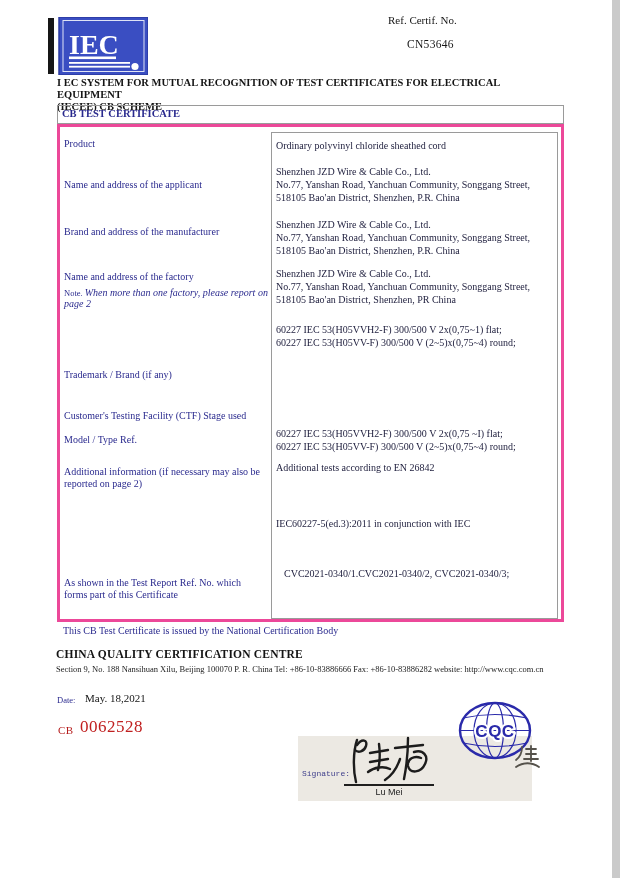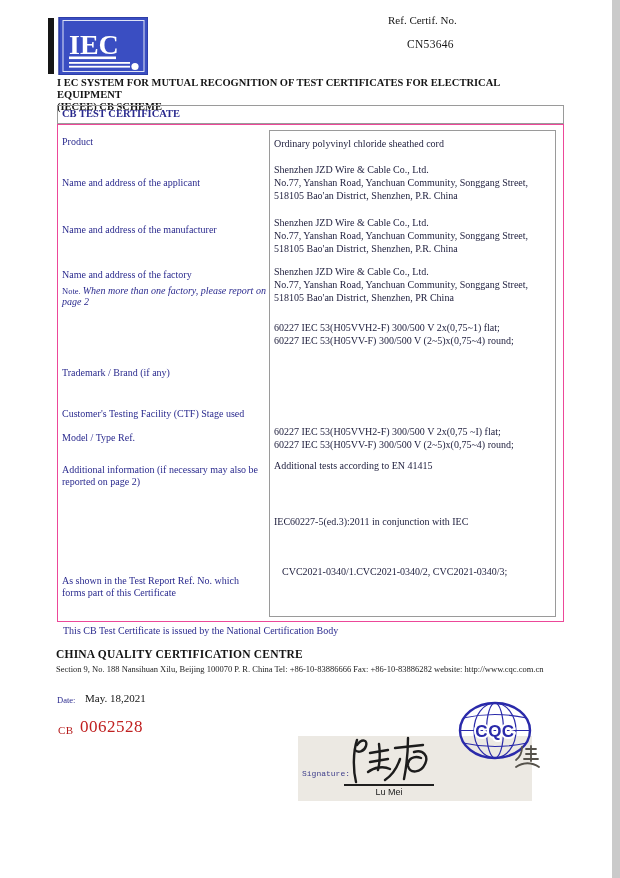--- a/index.html
+++ b/index.html
@@ -12,21 +12,21 @@
   .lbl { color:#2a2a8e; font-size:10px; line-height:12px; }
   .val { color:#1d1d3c; font-size:10px; line-height:13px; }
   .scan-band { position:absolute; right:0; top:0; width:8px; height:878px; background:#cacaca; }
   .ref-label { font-size:11px; color:#161616; }
   .ref-value { font-size:11.5px; color:#161616; letter-spacing:.3px; }
   .scheme { font-size:10.5px; font-weight:bold; color:#141414; line-height:12px; width:505px; }
   .title-box {
     border:1px solid #9a9a9a; width:507px; height:19px;
     color:#2a2a8e; font-weight:bold; font-size:10.5px; padding:2px 0 0 4px;
   }
-  .content-box { border:1px solid #ec4899; width:507px; height:498px; position:relative; }
+  .content-box { border:3px solid #ec4899; width:507px; height:498px; position:relative; }
   .value-box { position:absolute; left:211px; top:5px; width:287px; height:487px; border:1px solid #9a9a9a; }
   .note { color:#2a2a8e; font-size:8.5px; }
   .note i { font-size:10px; }
   .issued { color:#2a2a8e; font-size:10px; }
   .ncb-name { font-size:11.5px; font-weight:bold; color:#141414; letter-spacing:.2px; }
   .ncb-addr { font-size:8.5px; color:#1c1c1c; }
   .date-label { color:#2a2a8e; font-size:8.5px; }
   .date-value { color:#141414; font-size:11px; }
   .cb-prefix { color:#b51c1c; font-size:11px; letter-spacing:.5px; }
   .cb-number { color:#c02020; font-size:17px; letter-spacing:.5px; }
@@ -60,21 +60,21 @@
     <div>I EC SYSTEM FOR MUTUAL RECOGNITION OF TEST CERTIFICATES FOR ELECTRICAL EQUIPMENT</div>
     <div>(IECEE) CB SCHEME</div>
   </div>
 
   <div class="abs title-box" style="left:57px; top:105px;">CB TEST CERTIFICATE</div>
 
   <div class="abs content-box" style="left:57px; top:124px;">
 
     <div class="abs lbl" style="left:4px; top:11px;  width:205px;">Product</div>
     <div class="abs lbl" style="left:4px; top:52px;  width:205px;">Name and address of the applicant</div>
-    <div class="abs lbl" style="left:4px; top:99px;  width:205px;">Name and address of the manufacturer</div>
+    <div class="abs lbl" style="left:4px; top:99px;  width:205px;">Brand and address of the manufacturer</div>
     <div class="abs lbl" style="left:4px; top:144px; width:205px;">Name and address of the factory</div>
     <div class="abs note" style="left:4px; top:160px; width:205px;">
       <span>Note.</span>
       <i>When more than one factory, please report on page 2</i>
     </div>
     <div class="abs lbl" style="left:4px; top:242px; width:205px;">Trademark / Brand (if any)</div>
     <div class="abs lbl" style="left:4px; top:283px; width:205px;">Customer's Testing Facility (CTF) Stage used</div>
     <div class="abs lbl" style="left:4px; top:307px; width:205px;">Model / Type Ref.</div>
     <div class="abs lbl" style="left:4px; top:339px; width:202px;">Additional information (if necessary may also be reported on page 2)</div>
     <div class="abs lbl" style="left:4px; top:450px; width:202px;">As shown in the Test Report Ref. No. which forms part of this Certificate</div>
@@ -103,21 +103,21 @@
       <div class="abs val" style="left:4px; top:190px; width:278px;">
         <div>60227 IEC 53(H05VVH2-F) 300/500 V 2x(0,75~1) flat;</div>
         <div>60227 IEC 53(H05VV-F) 300/500 V (2~5)x(0,75~4) round;</div>
       </div>
 
       <div class="abs val" style="left:4px; top:294px; width:278px;">
         <div>60227 IEC 53(H05VVH2-F) 300/500 V 2x(0,75 ~I) flat;</div>
         <div>60227 IEC 53(H05VV-F) 300/500 V (2~5)x(0,75~4) round;</div>
       </div>
 
-      <div class="abs val" style="left:4px; top:328px; width:278px;">Additional tests according to EN 41415</div>
+      <div class="abs val" style="left:4px; top:328px; width:278px;">Additional tests according to EN 26842</div>
 
       <div class="abs val" style="left:4px; top:384px; width:278px;">
         <div>IEC60227-5(ed.3):2011 in conjunction with IEC</div>
       </div>
 
       <div class="abs val" style="left:12px; top:434px; width:270px;">CVC2021-0340/1.CVC2021-0340/2, CVC2021-0340/3;</div>
     </div>
   </div>
 
   <div class="abs issued" style="left:63px; top:625px;">This CB Test Certificate is issued by the National Certification Body</div>

